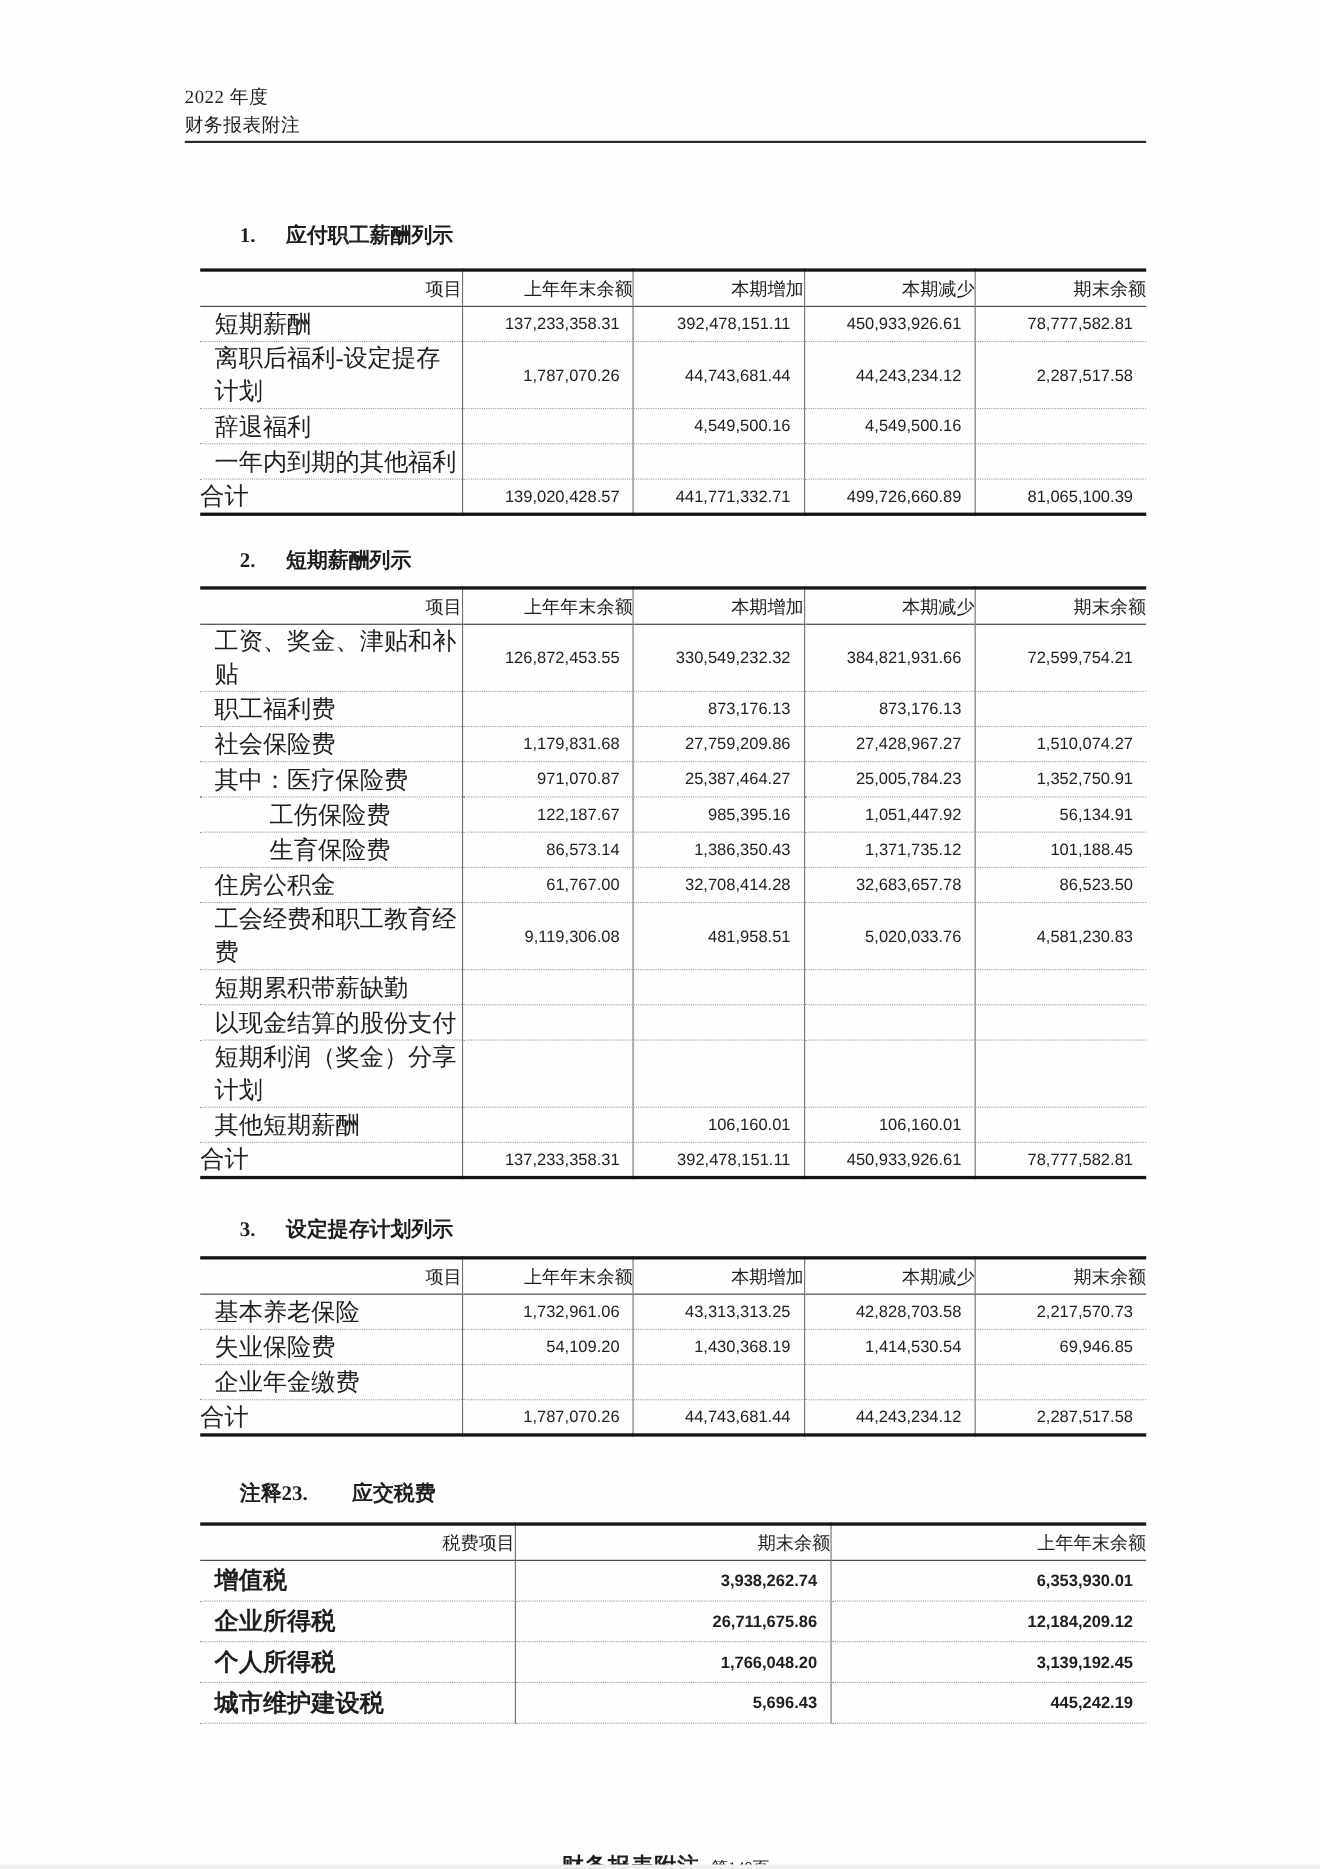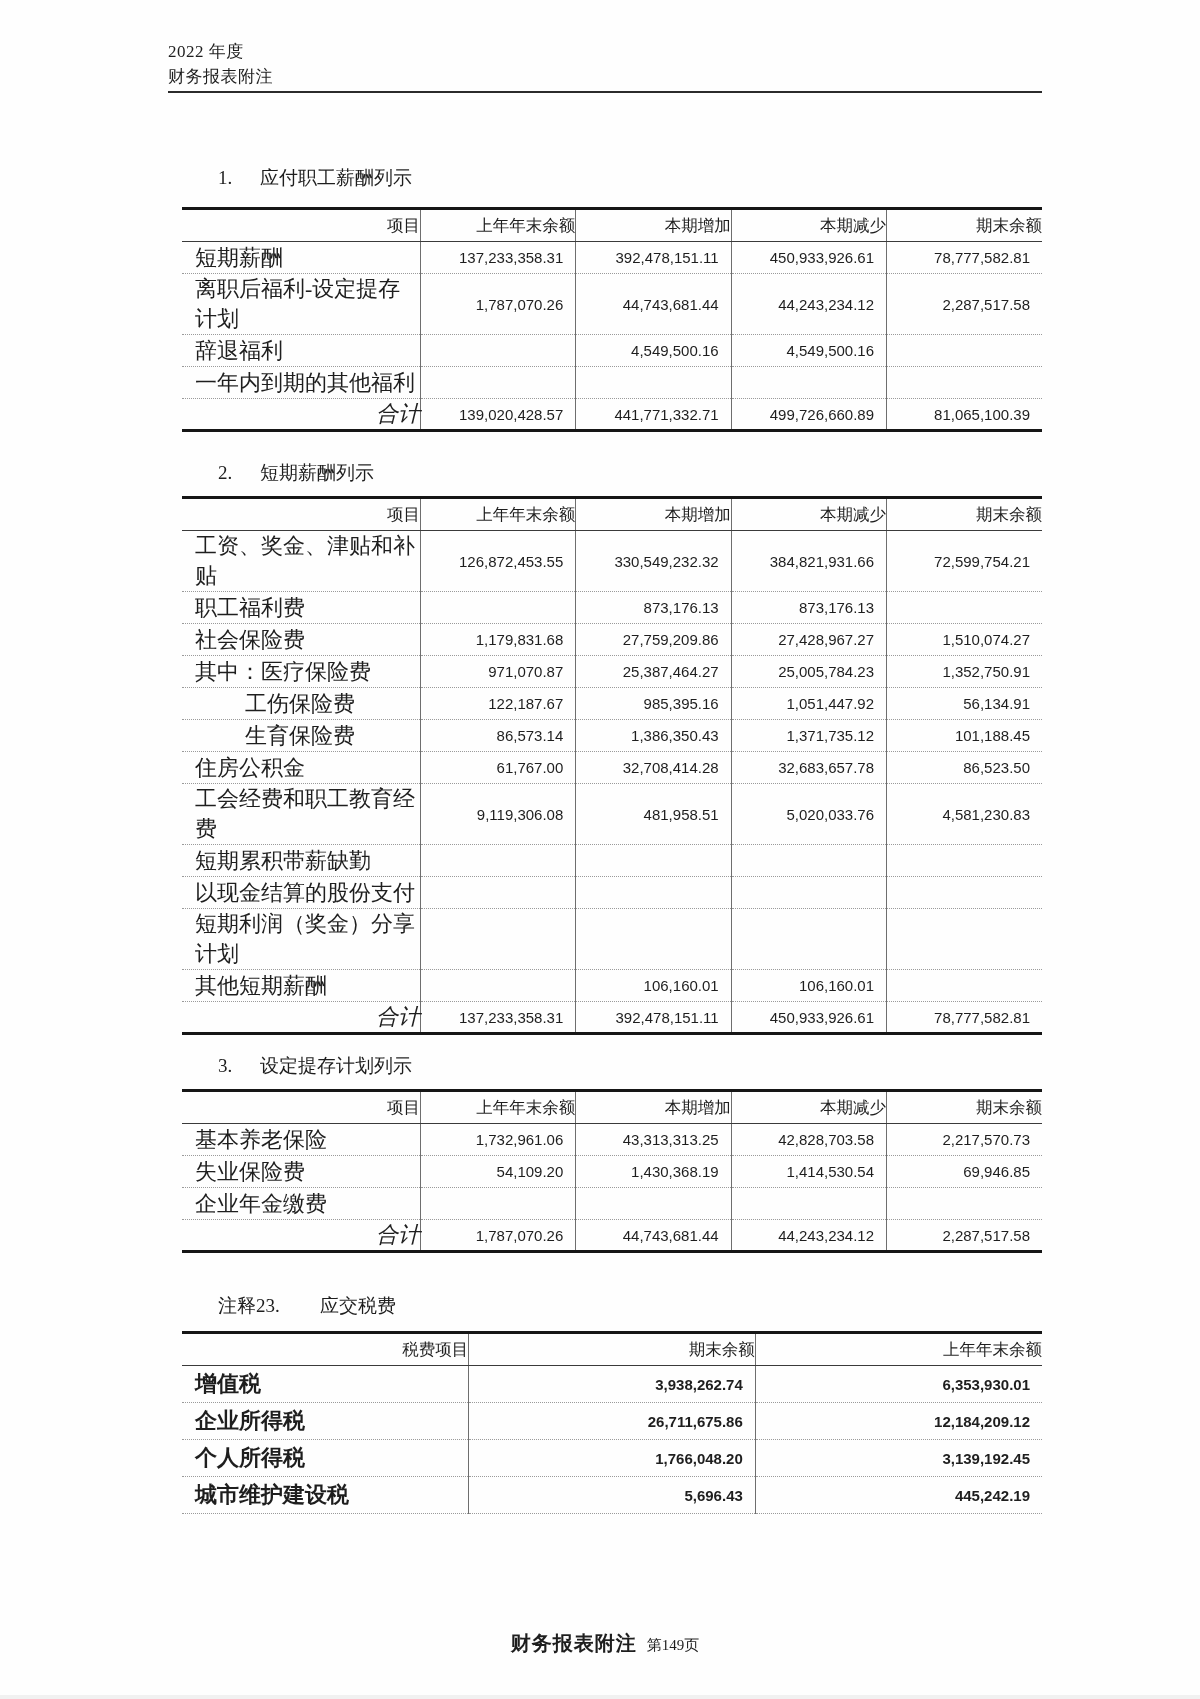--- a/index.html
+++ b/index.html
@@ -5,27 +5,27 @@
   * { margin:0; padding:0; box-sizing:border-box; }
   html,body { background:#e8e8e8; }
   body { font-family:"Liberation Serif","DejaVu Serif",serif; color:#1e1e1e; }
   .page {
     position:relative; width:1200px; height:1699px; background:#fefefe;
     margin:0 auto; overflow:hidden;
   }
   .content { position:absolute; left:168px; top:0; width:874px; }
 
   
-  .doc-header { padding-top:39px; border-bottom:2.5px solid #2b2b2b; padding-bottom:2px; }
+  .doc-header { padding-top:76px; border-bottom:2.5px solid #2b2b2b; padding-bottom:2px; }
   .doc-header .hline { font-size:17px; line-height:25px; letter-spacing:0.5px; }
 
   
-  .sec-heading { margin:72px 0 16px 50px; font-size:19px; font-weight:normal; line-height:26px; }
+  .sec-heading { margin:72px 0 16px 50px; font-size:19px; font-weight:bold; line-height:26px; }
   .sec-heading.tight-top { margin-top:28px; margin-bottom:10px; }
-  .sec-heading.h3 { margin-top:18px; margin-bottom:10px; }
+  .sec-heading.h3 { margin-top:34px; margin-bottom:10px; }
   .sec-heading.note { margin-top:40px; margin-bottom:12px; }
   .sec-heading .no { display:inline-block; min-width:26px; margin-right:16px; }
   .sec-heading.note .no { min-width:64px; margin-right:38px; }
 
   
   table {
     width:860px; margin-left:14px; border-collapse:collapse; table-layout:fixed;
     border-top:3px solid #161616; border-bottom:3px solid #161616;
   }
   table.open-bottom { border-bottom:1px dotted #9a9a9a; }
@@ -35,21 +35,21 @@
   th {
     font-weight:normal; font-size:16.5px; text-align:right; height:33px;
     border-bottom:1.5px solid #3a3a3a; vertical-align:middle;
   }
   td { height:32px; vertical-align:middle; }
   table.rows-tall td { height:37px;font-weight:bold; }
   tbody tr + tr td { border-top:1px dotted #9a9a9a; }
   td:not(:first-child), th:not(:first-child) { border-left:1px solid #6e6e6e; }
   td.lbl { font-size:22px; text-align:left; padding-left:13px; }
   td.lbl.ind { padding-left:63px; }
-  td.lbl.tot { text-align:right; padding-left:0;font-style:italic; }
+  td.lbl.tot { text-align:left; padding-left:0; }
   td.num {
     font-family:"Liberation Sans","DejaVu Sans",sans-serif;
     font-size:15px; text-align:right; padding-right:12px;
   }
 
   
   .page-footer { margin-top:116px; text-align:center; }
   .page-footer .f-title { font-size:20px; font-weight:bold; letter-spacing:1px; }
   .page-footer .f-page { font-size:15px; margin-left:10px; }
 

